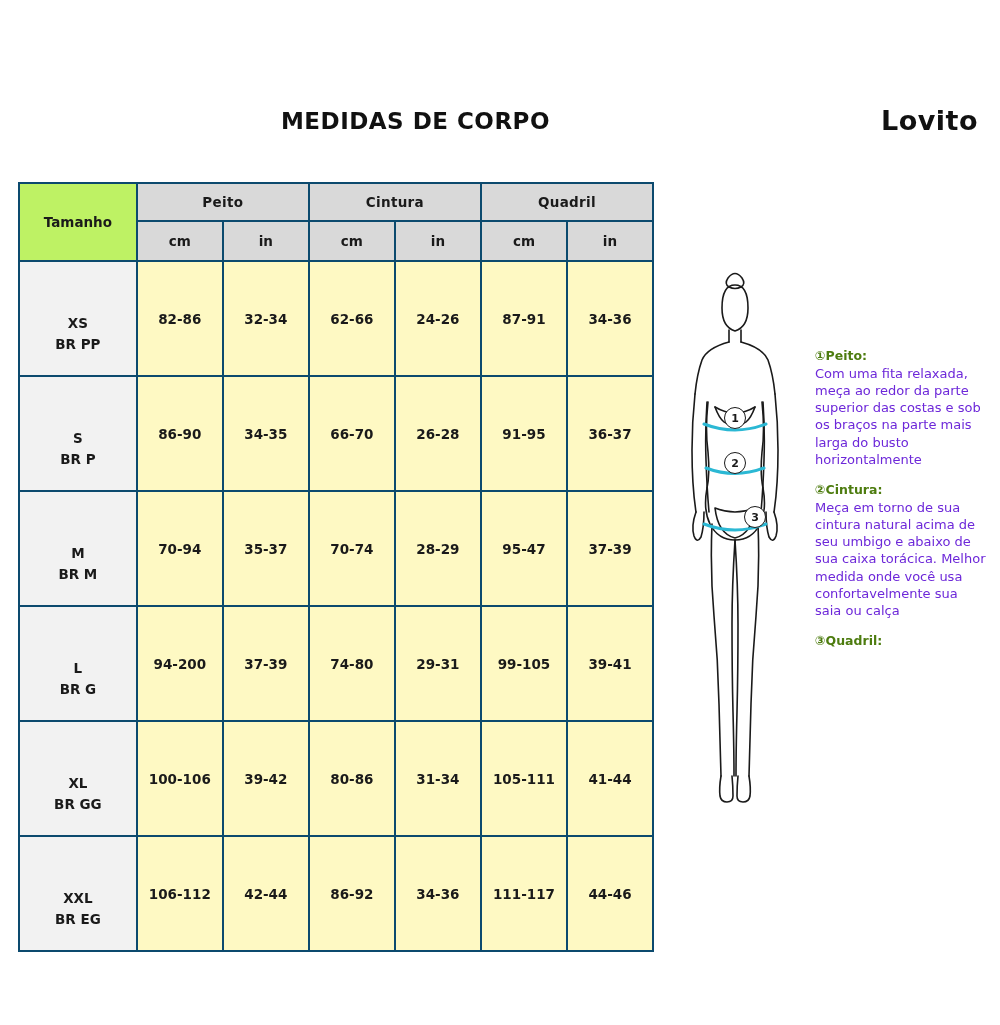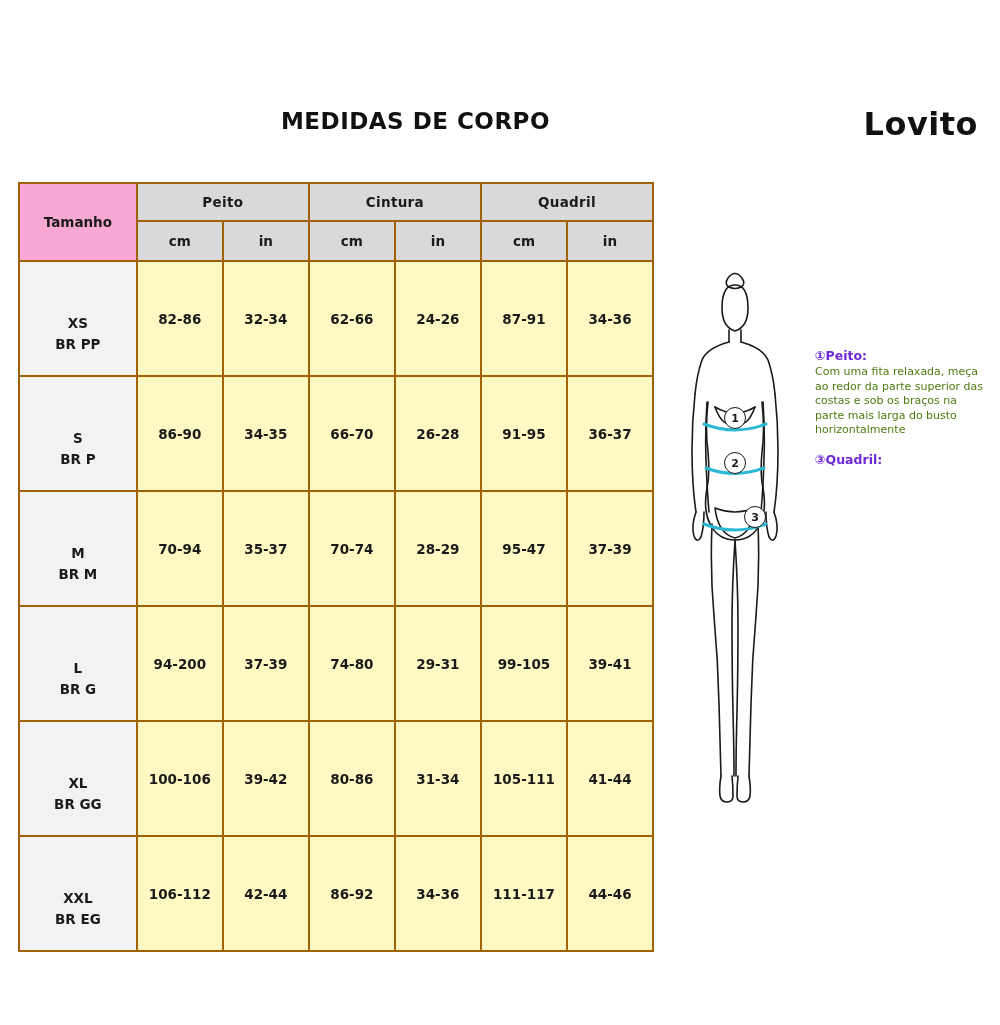--- a/index.html
+++ b/index.html
@@ -25,59 +25,59 @@
     text-align: center;
     font-size: 23px;
     font-weight: bold;
     letter-spacing: 0.5px;
     color: #111;
   }
   #brand-logo {
     position: absolute;
     top: 105px;
     right: 22px;
-    font-size: 32px;
+    font-size: 27px;
     font-weight: bold;
     letter-spacing: 0.5px;
     color: #111;
     font-family: "DejaVu Sans", sans-serif;
   }
 
   
   #size-table {
     position: absolute;
     top: 182px;
     left: 18px;
     width: 636px;
     border-collapse: collapse;
     table-layout: fixed;
   }
   #size-table td, #size-table th {
-    border: 2px solid #a16207;
+    border: 2px solid #0c4a6e;
     text-align: center;
     vertical-align: middle;
     font-size: 13.5px;
     font-weight: bold;
     color: #1a1a1a;
   }
   .hdr-cell {
     background: #d9d9d9;
   }
   .grp-head {
     height: 26px;
     font-size: 14px;
     letter-spacing: 0.3px;
   }
   .unit-head {
     height: 28px;
     font-size: 12.5px;
     font-weight: bold;
   }
   .size-head {
-    background: #f9a8d4;
+    background: #bef264;
     height: 74px;
     font-size: 14px;
   }
   .body-cell {
     background: #fef9c3;
     height: 111px;
     font-size: 14px;
   }
   .size-cell {
     background: #f2f2f2;
@@ -99,27 +99,27 @@
   #notes {
     position: absolute;
     left: 815px;
     top: 348px;
     width: 172px;
   }
   .note-block { margin-bottom: 14px; }
   .note-title {
     font-size: 12.5px;
     font-weight: bold;
+    color: #4d7c0f;
+    margin-bottom: 2px;
+  }
+  .note-body {
+    font-size: 13px;
+    line-height: 1.32;
     color: #6d28d9;
-    margin-bottom: 2px;
-  }
-  .note-body {
-    font-size: 11px;
-    line-height: 1.32;
-    color: #4d7c0f;
   }
 </style>
 </head>
 <body>
 
 <div id="page-title">MEDIDAS DE CORPO</div>
 <div id="brand-logo">Lovito</div>
 
 <table id="size-table">
   <colgroup>
@@ -278,15 +278,19 @@
   <div style="position:absolute;left:64px;top:190px;width:20px;height:20px;border-radius:50%;border:1.4px solid #1a1a1a;background:#fff;display:flex;align-items:center;justify-content:center;font-size:11px;font-weight:bold;">2</div>
   <div style="position:absolute;left:84px;top:244px;width:20px;height:20px;border-radius:50%;border:1.4px solid #1a1a1a;background:#fff;display:flex;align-items:center;justify-content:center;font-size:11px;font-weight:bold;">3</div>
 </div>
 
 <div id="notes">
   <div class="note-block">
     <div class="note-title">①Peito:</div>
     <div class="note-body">Com uma fita relaxada, meça ao redor da parte superior das costas e sob os braços na parte mais larga do busto horizontalmente</div>
   </div>
   <div class="note-block">
+    <div class="note-title">②Cintura:</div>
+    <div class="note-body">Meça em torno de sua cintura natural acima de seu umbigo e abaixo de sua caixa torácica. Melhor medida onde você usa confortavelmente sua saia ou calça</div>
+  </div>
+  <div class="note-block">
     <div class="note-title">③Quadril:</div>
   </div>
 </div>
 
 </body></html>

